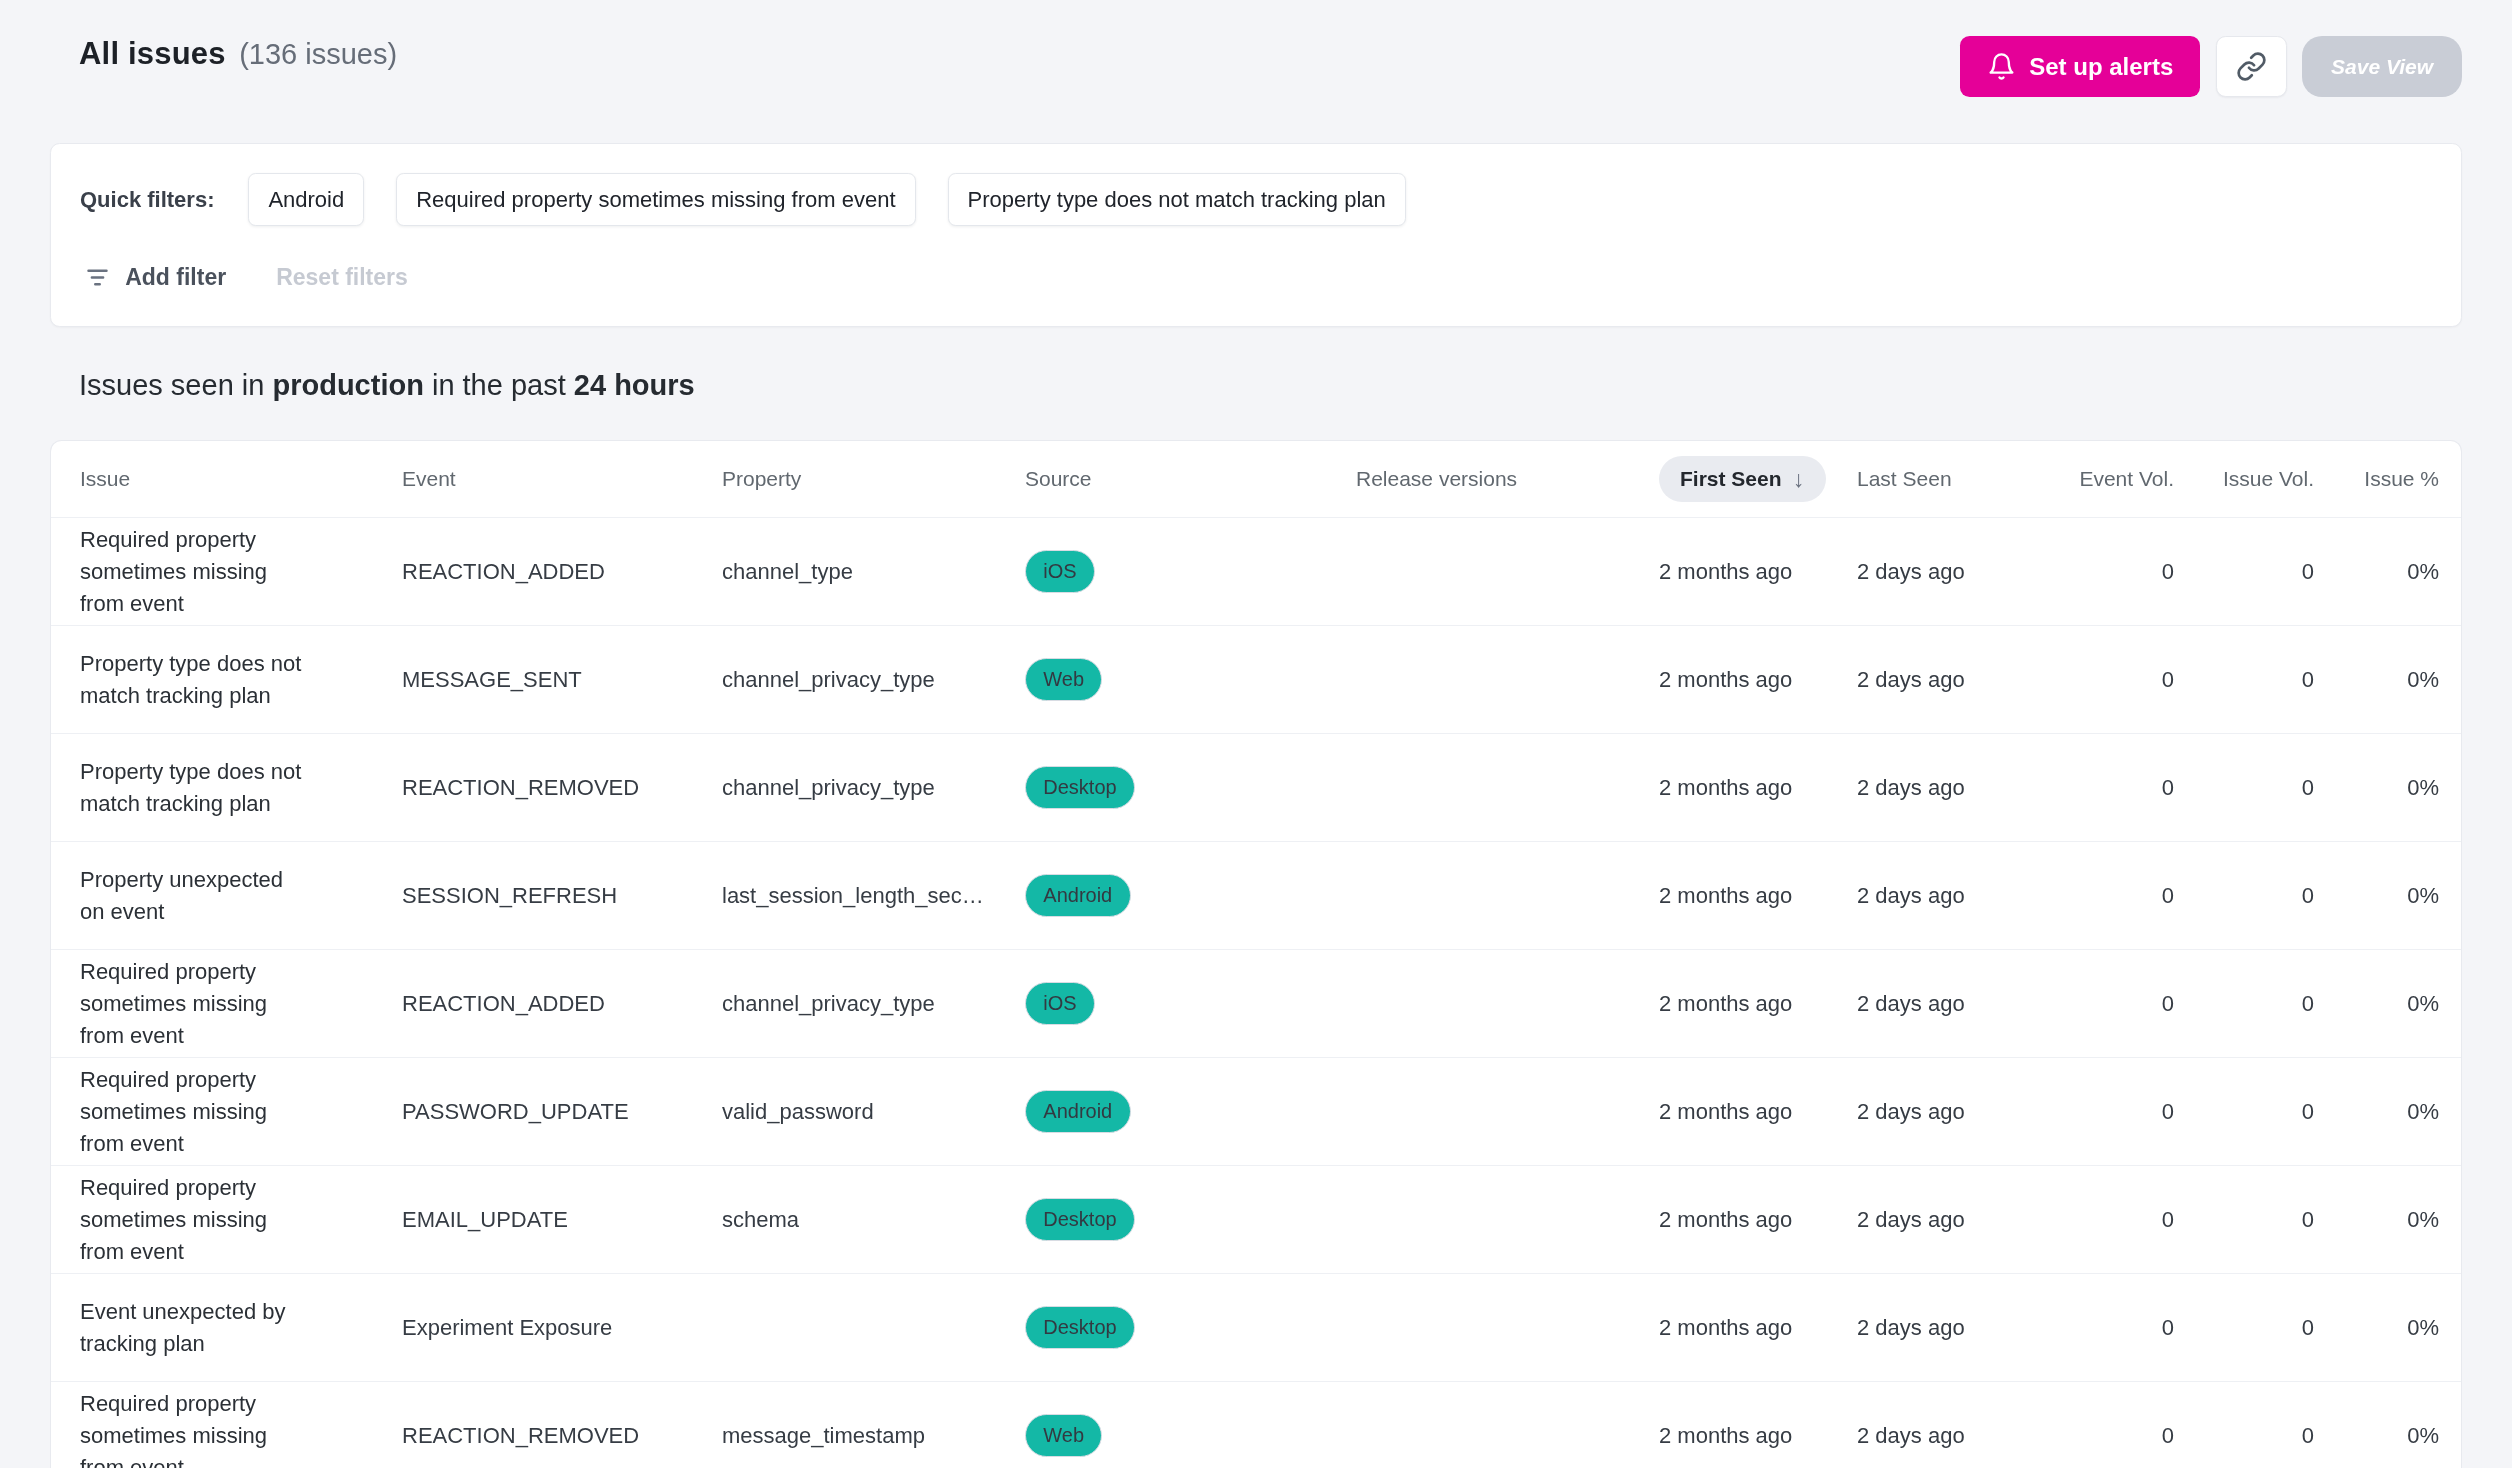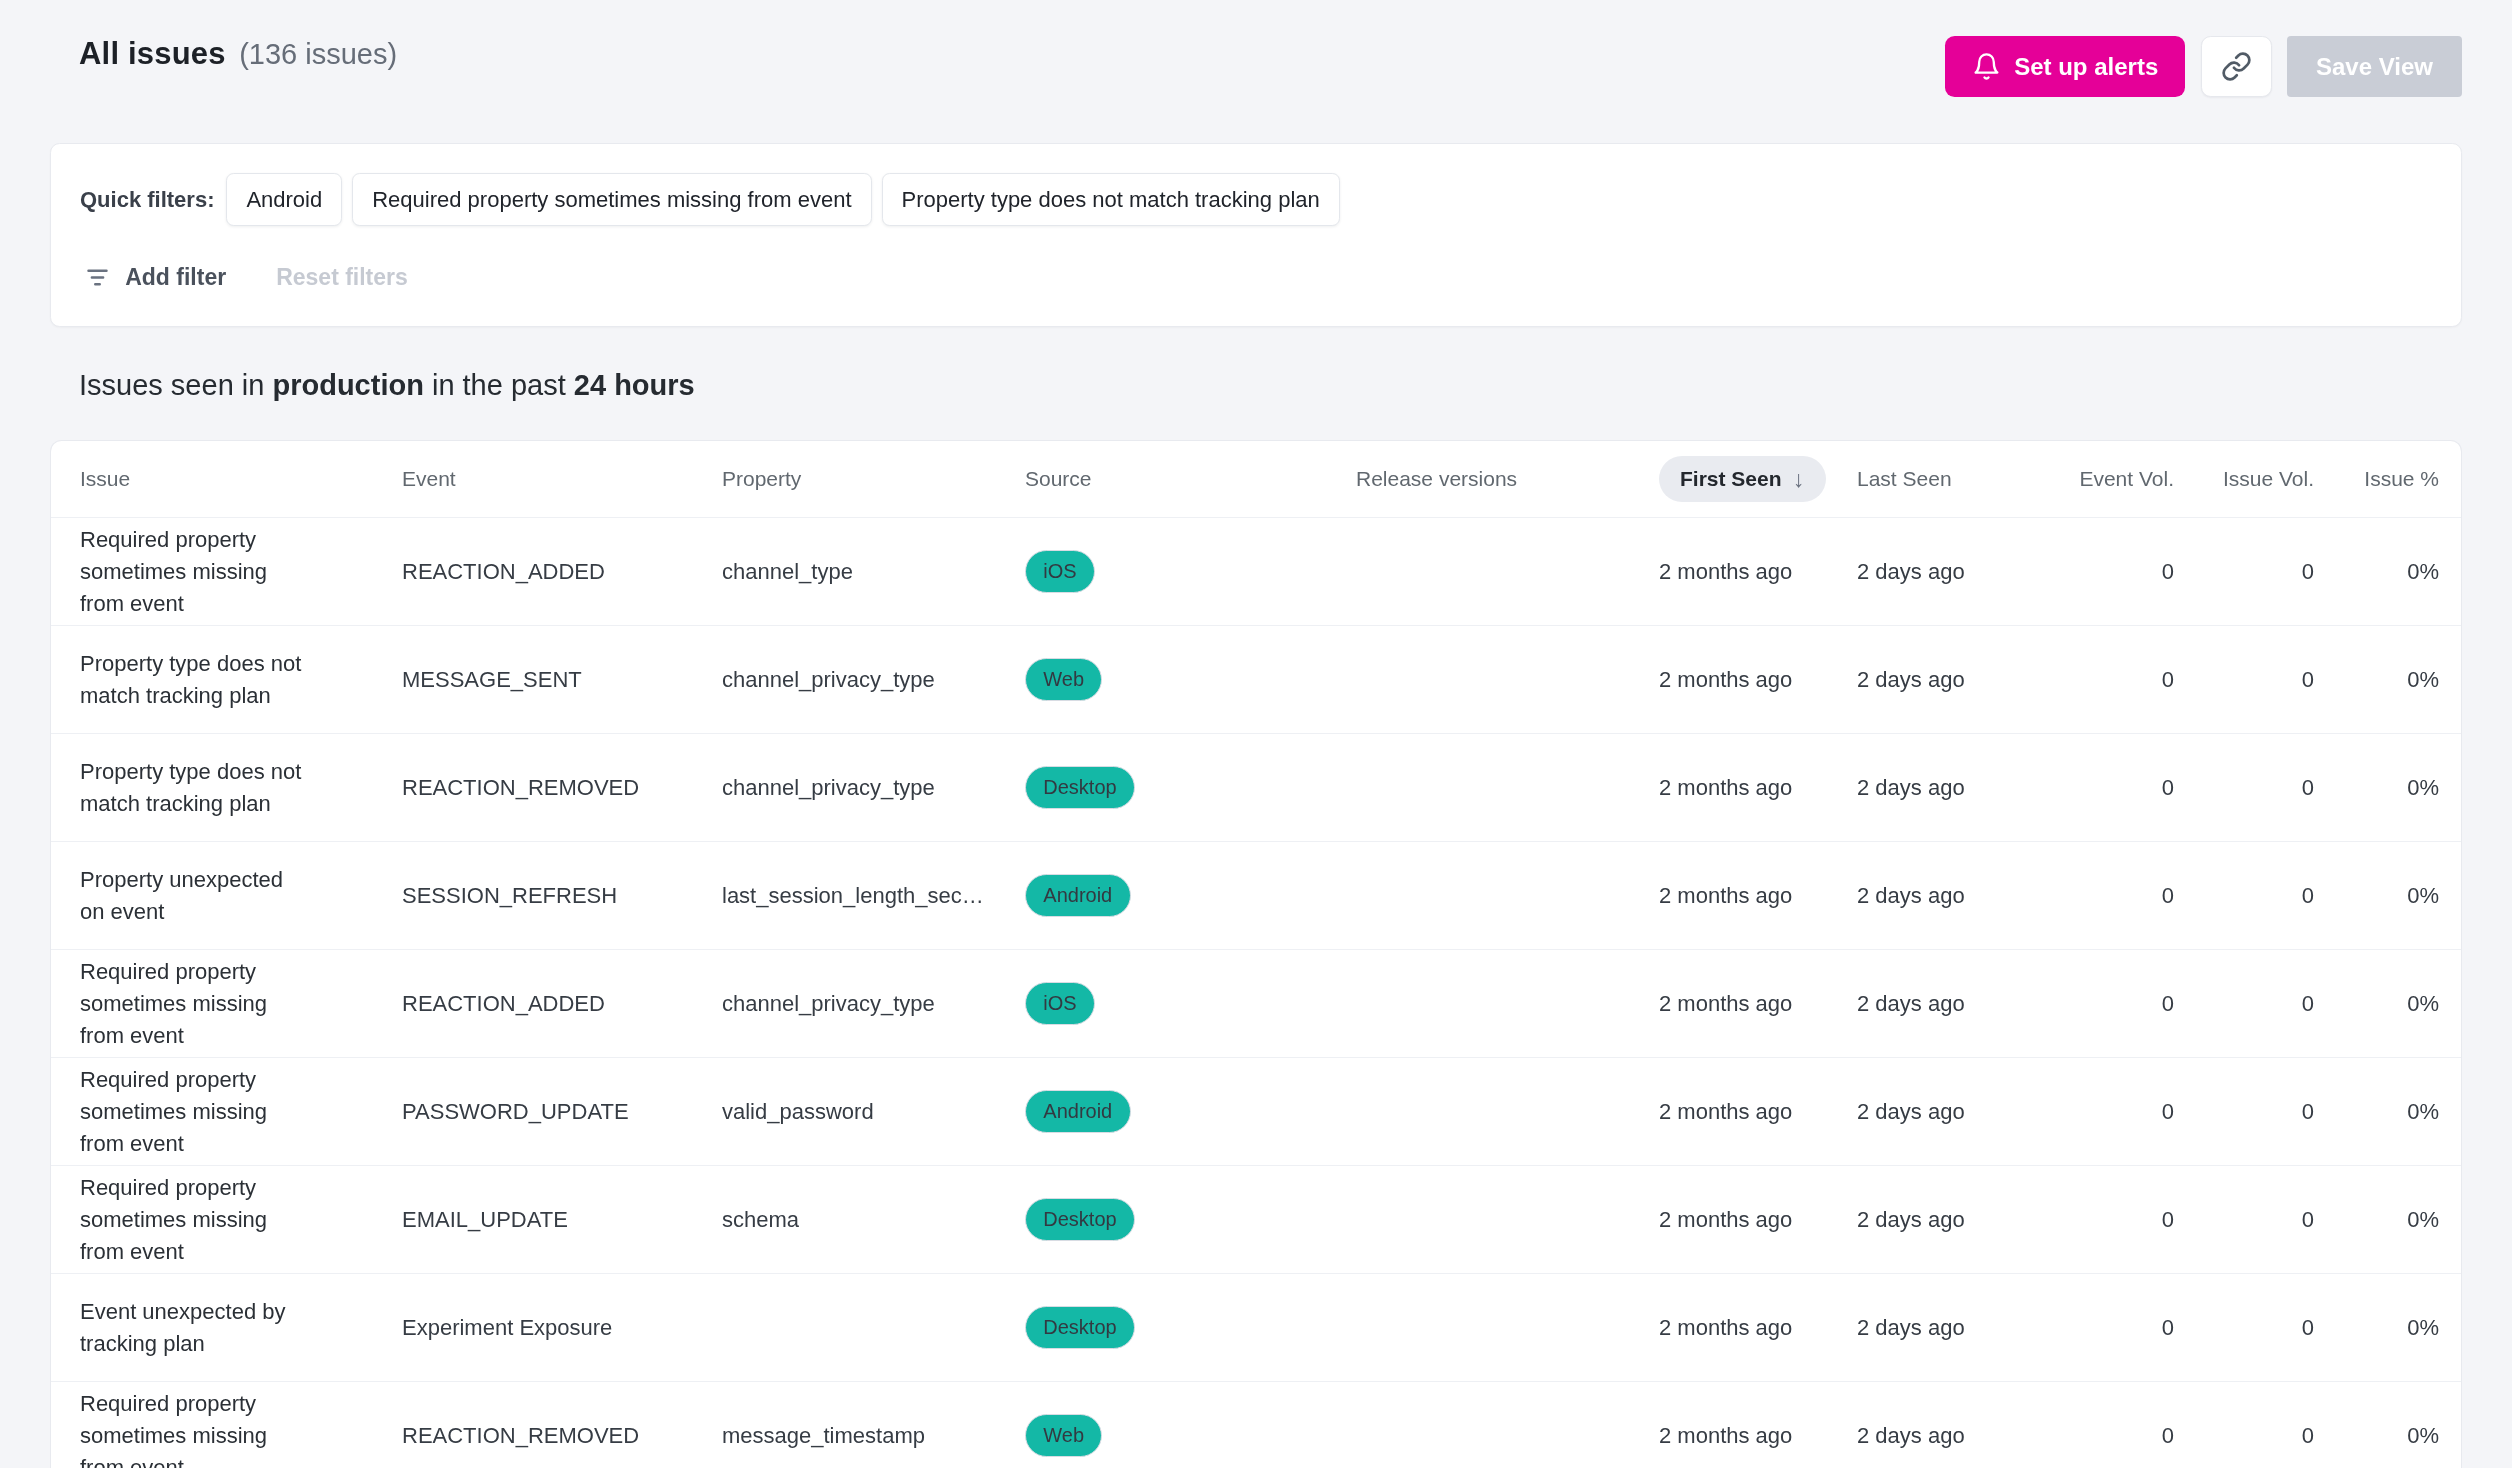--- a/index.html
+++ b/index.html
@@ -29,31 +29,31 @@
     font-size: 24px; font-weight: 700; border-radius: 9.6px;
   }
   .btn-link {
     width: 71px; height: 61px; justify-content: center;
     background: #fff; border: 1px solid #e6e8ed; border-radius: 9.6px;
     box-shadow: 0 1px 1.9px rgba(16,24,40,.05);
   }
   .btn-save {
     height: 61px; padding: 0 29px;
     background: var(--disabled); color: #fff;
-    font-size: 24px; font-weight: 700; border-radius: 4px; cursor: default;
+    font-size: 21px; font-weight: 700; border-radius: 20px; cursor: default; font-style: italic;
   }
 
   
   .filter-card {
     margin-top: 42px;
     background: #fff; border: 1px solid #e8eaef; border-radius: 9.6px;
     padding: 29px 29px 35px 29px;
     box-shadow: 0 1px 1.9px rgba(16,24,40,.03);
   }
-  .quick-row { display: flex; align-items: center; gap: 10px; }
+  .quick-row { display: flex; align-items: center; gap: 32px; }
   .quick-label { font-size: 22px; font-weight: 700; color: #3a404a; margin-right: 1.9px; }
   .chip {
     background: #fff; border: 1px solid #e4e7ec; border-radius: 7.7px;
     padding: 12.5px 19px; font-size: 22px; color: #20242b;
     box-shadow: 0 1px 2.9px rgba(16,24,40,.07);
     cursor: pointer; white-space: nowrap;
   }
   .filter-actions { display: flex; align-items: center; gap: 50px; margin-top: 38px; padding-left: 3.8px; }
   .add-filter { display: flex; align-items: center; gap: 14.4px; font-size: 23px; font-weight: 700; color: #4a515c; cursor: pointer; }
   .reset-filters { font-size: 23px; font-weight: 700; color: #c6cad2; cursor: default; }

